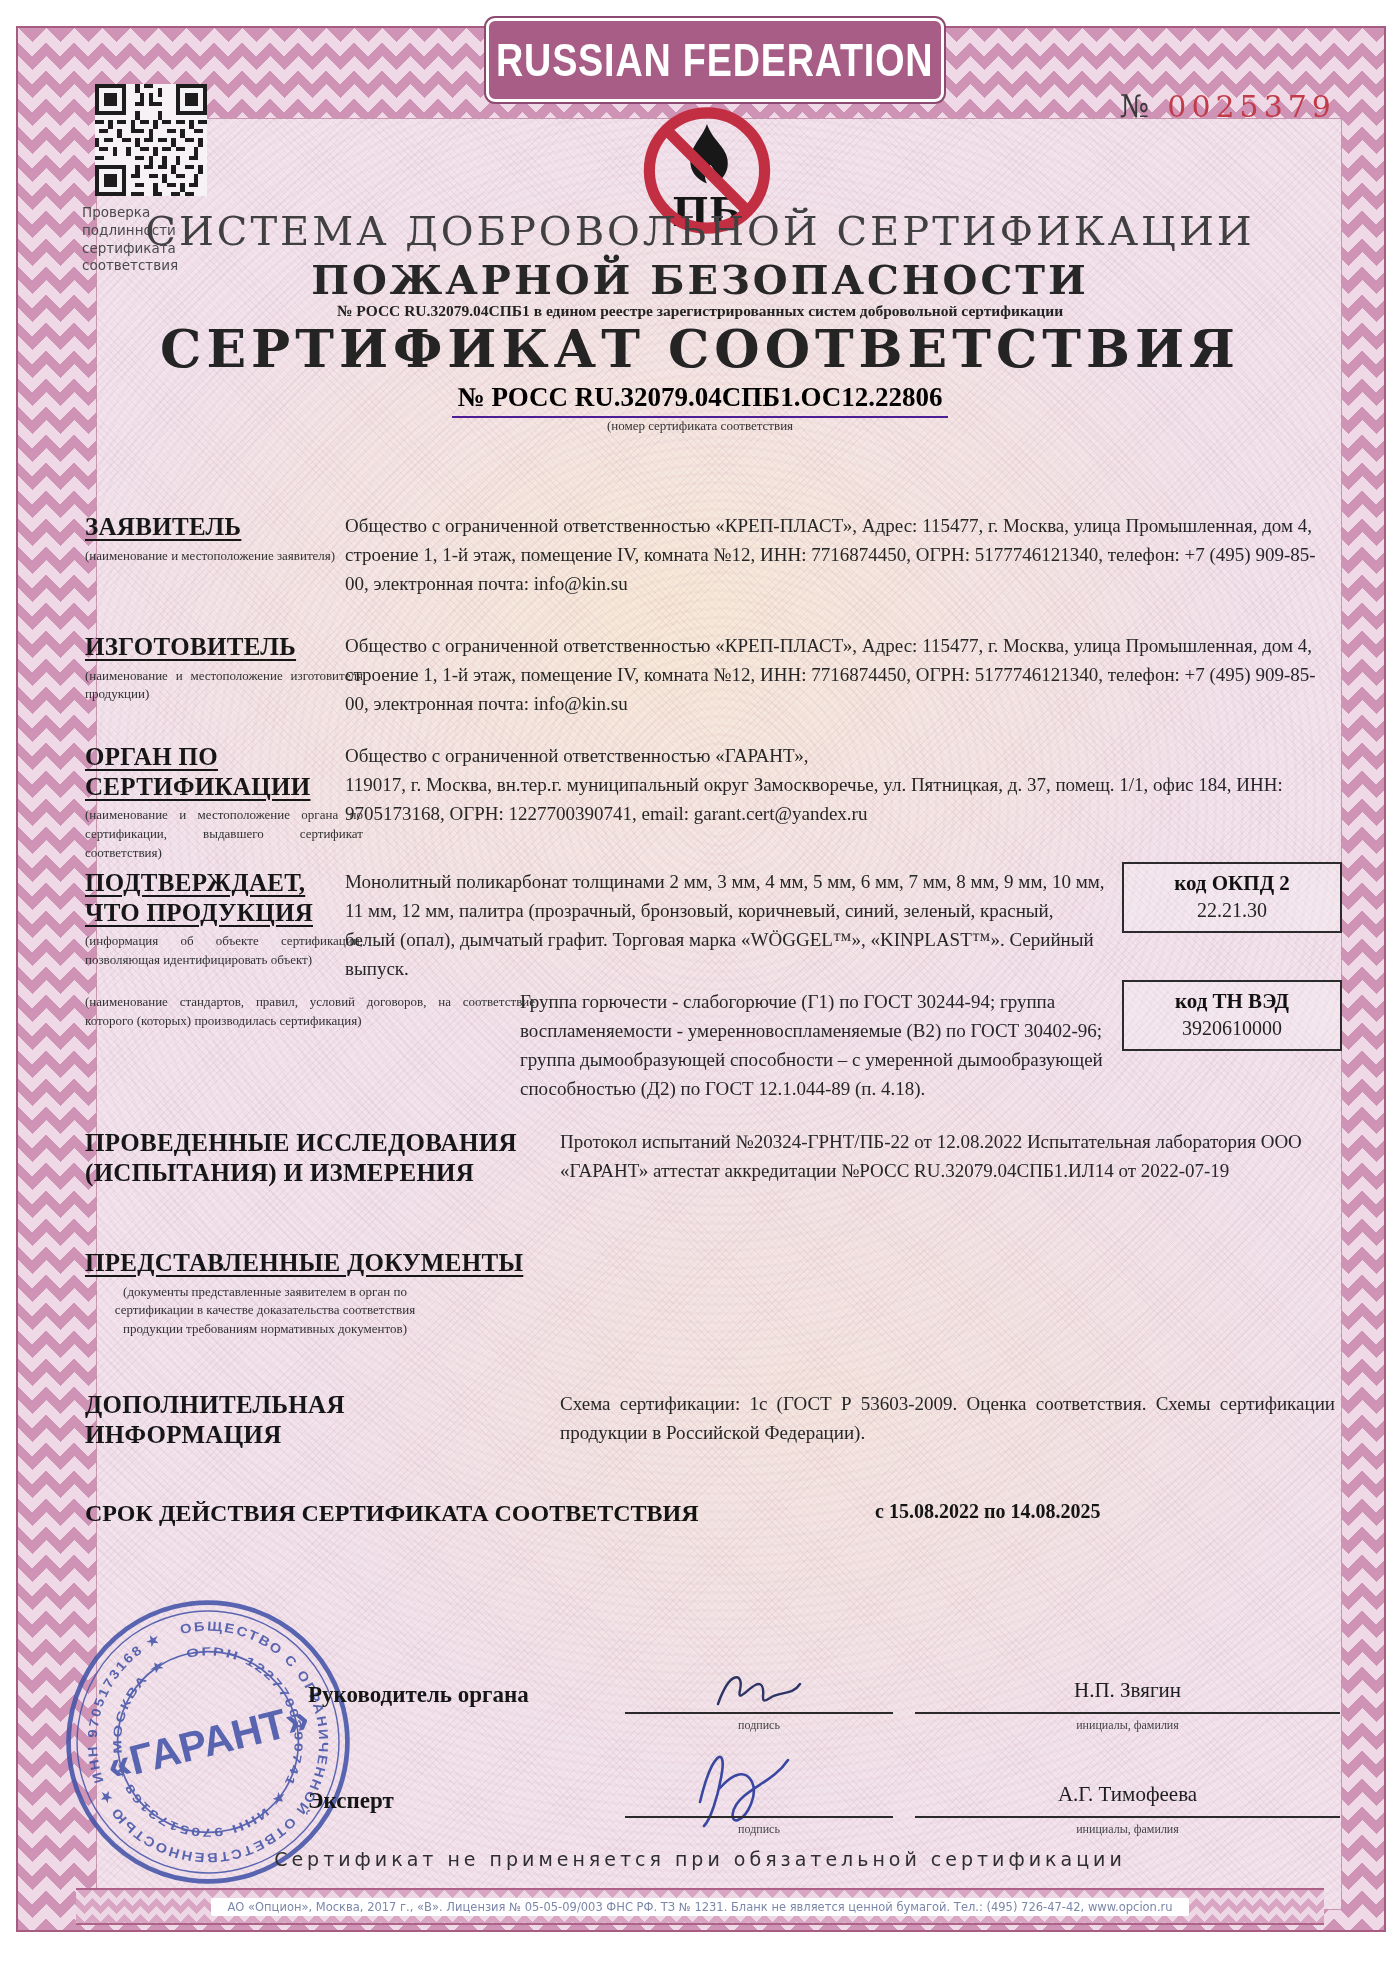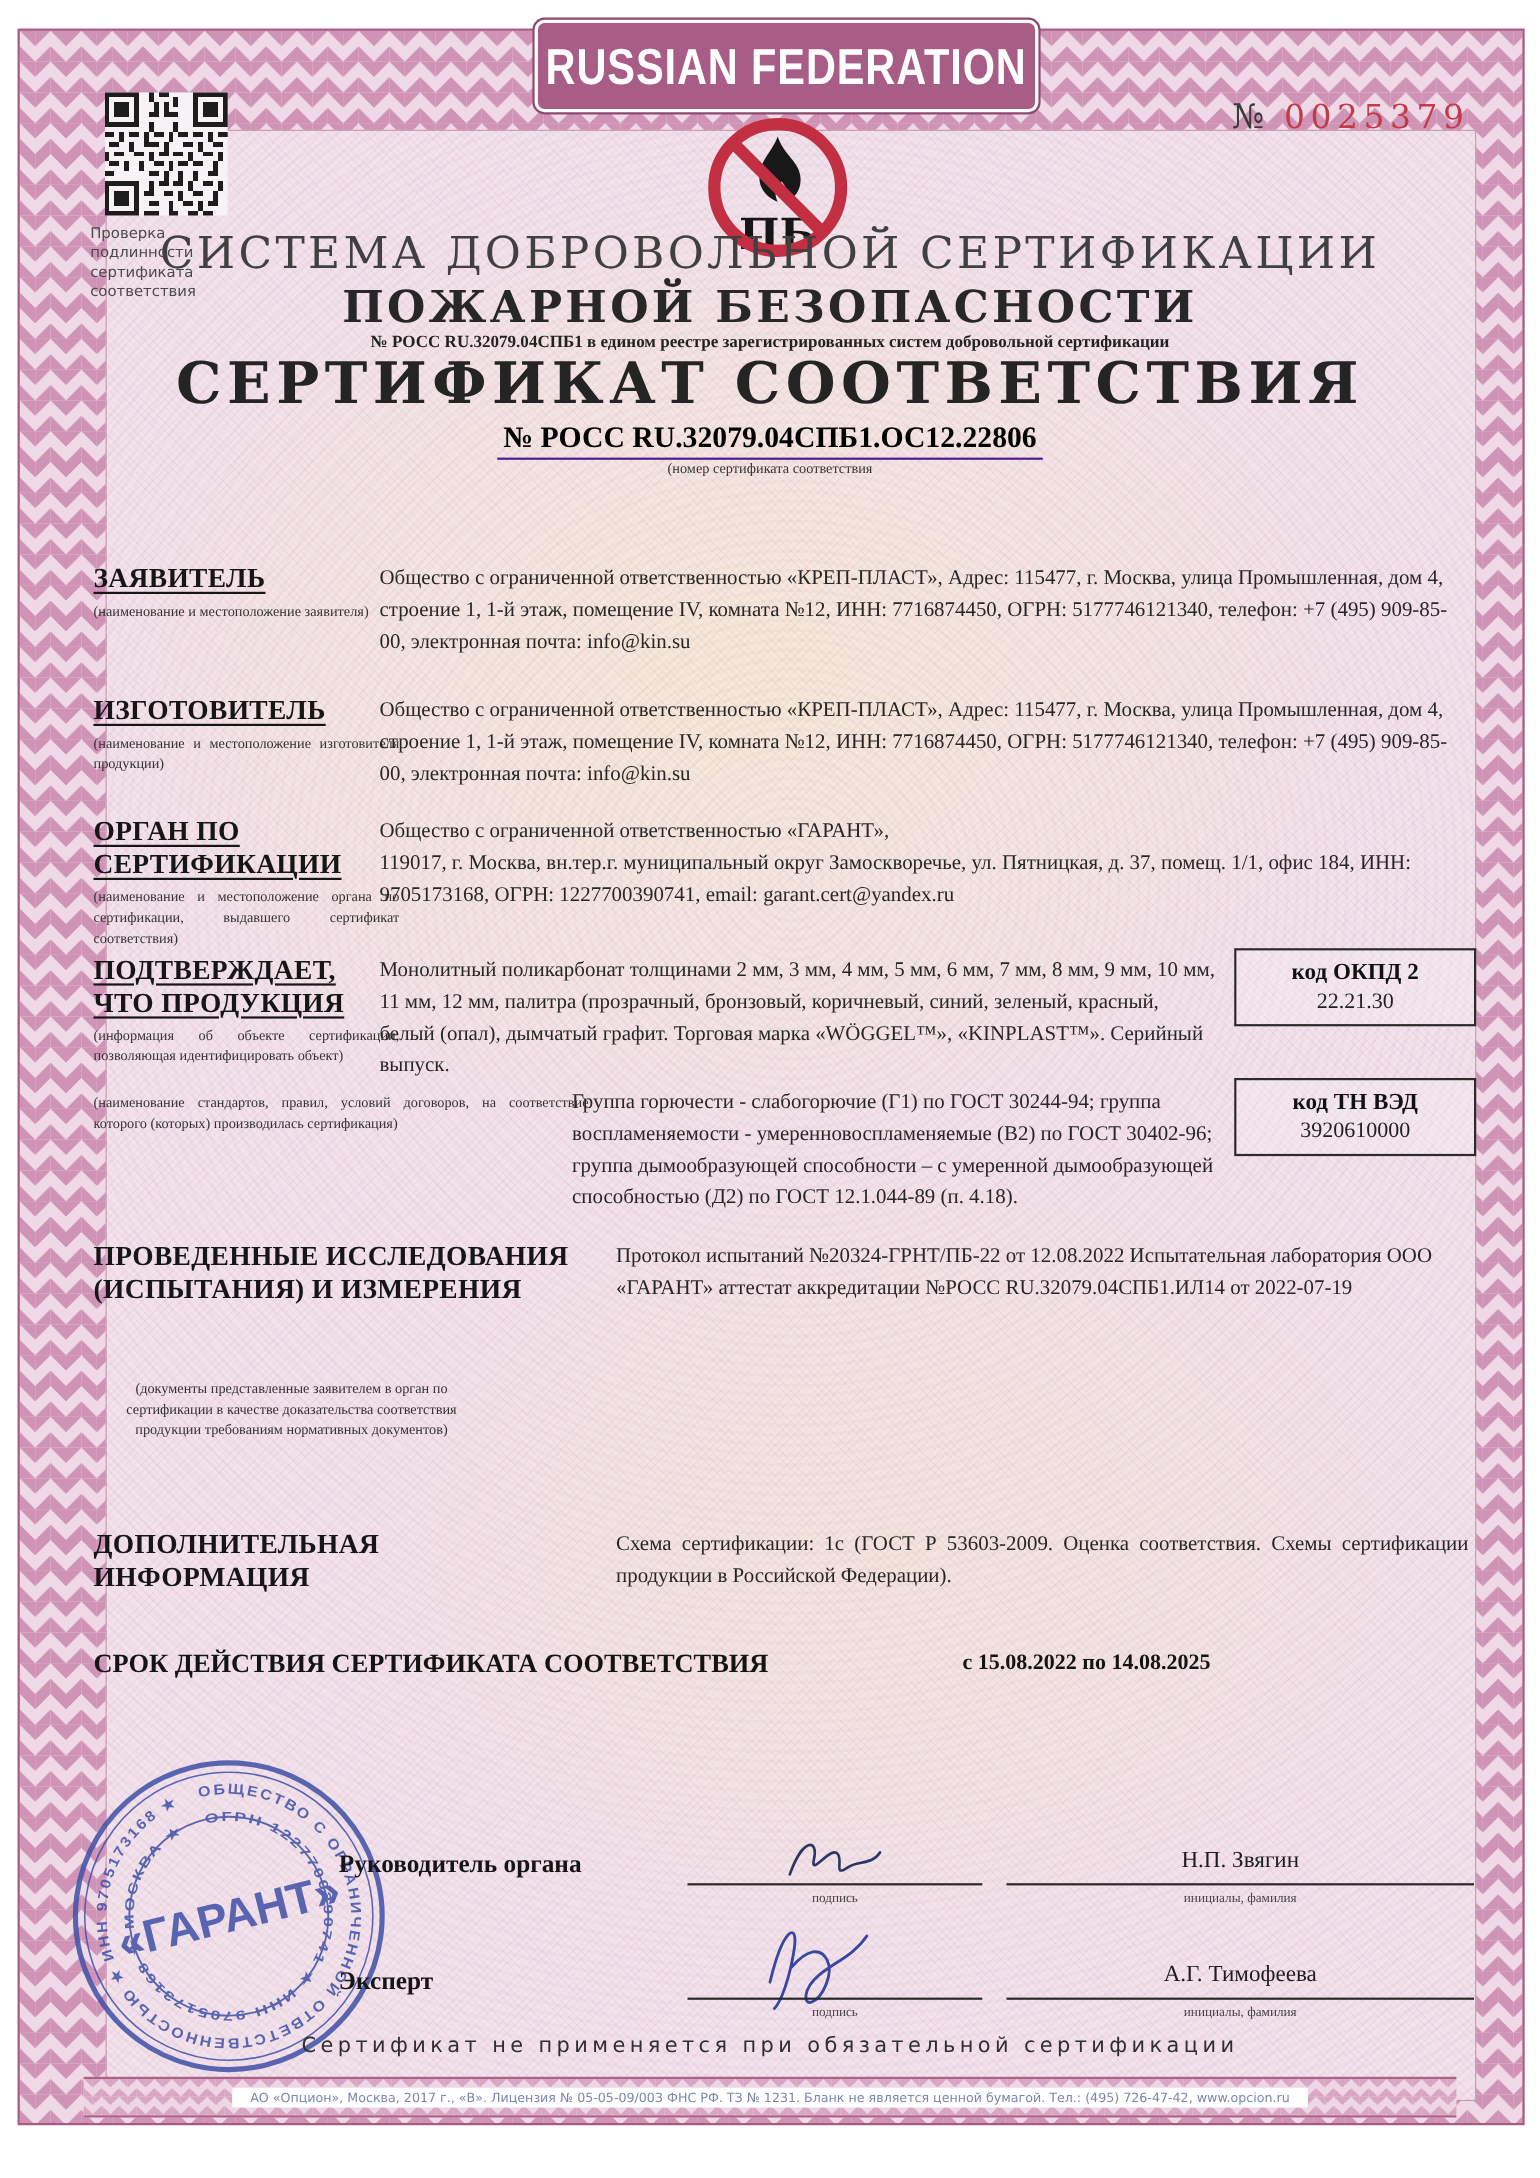--- a/index.html
+++ b/index.html
@@ -184,20 +184,21 @@
   <div class="t">код ТН ВЭД</div>
   <div class="v">3920610000</div>
 </div>
 
 <div class="sec nounder" style="left:85px;top:1128px;width:470px;">
   <div class="sec-title">ПРОВЕДЕННЫЕ ИССЛЕДОВАНИЯ (ИСПЫТАНИЯ) И ИЗМЕРЕНИЯ</div>
 </div>
 <div class="sec-text" style="left:560px;top:1128px;width:775px;">Протокол испытаний №20324-ГРНТ/ПБ-22 от 12.08.2022 Испытательная лаборатория ООО «ГАРАНТ» аттестат аккредитации №РОСС RU.32079.04СПБ1.ИЛ14 от 2022-07-19</div>
 
 <div class="sec" style="left:85px;top:1248px;width:475px;">
+  <div class="sec-title">ПРЕДСТАВЛЕННЫЕ ДОКУМЕНТЫ</div>
   <div class="sec-sub" style="width:360px;text-align:center;">(документы представленные заявителем в орган по сертификации в качестве доказательства соответствия продукции требованиям нормативных документов)</div>
 </div>
 
 <div class="sec nounder" style="left:85px;top:1390px;width:320px;">
   <div class="sec-title">ДОПОЛНИТЕЛЬНАЯ ИНФОРМАЦИЯ</div>
 </div>
 <div class="sec-text" style="left:560px;top:1390px;width:775px;">
   <div style="text-align:justify;">Схема сертификации: 1с (ГОСТ Р 53603-2009. Оценка соответствия. Схемы сертификации продукции в Российской Федерации).</div>
 </div>
 

